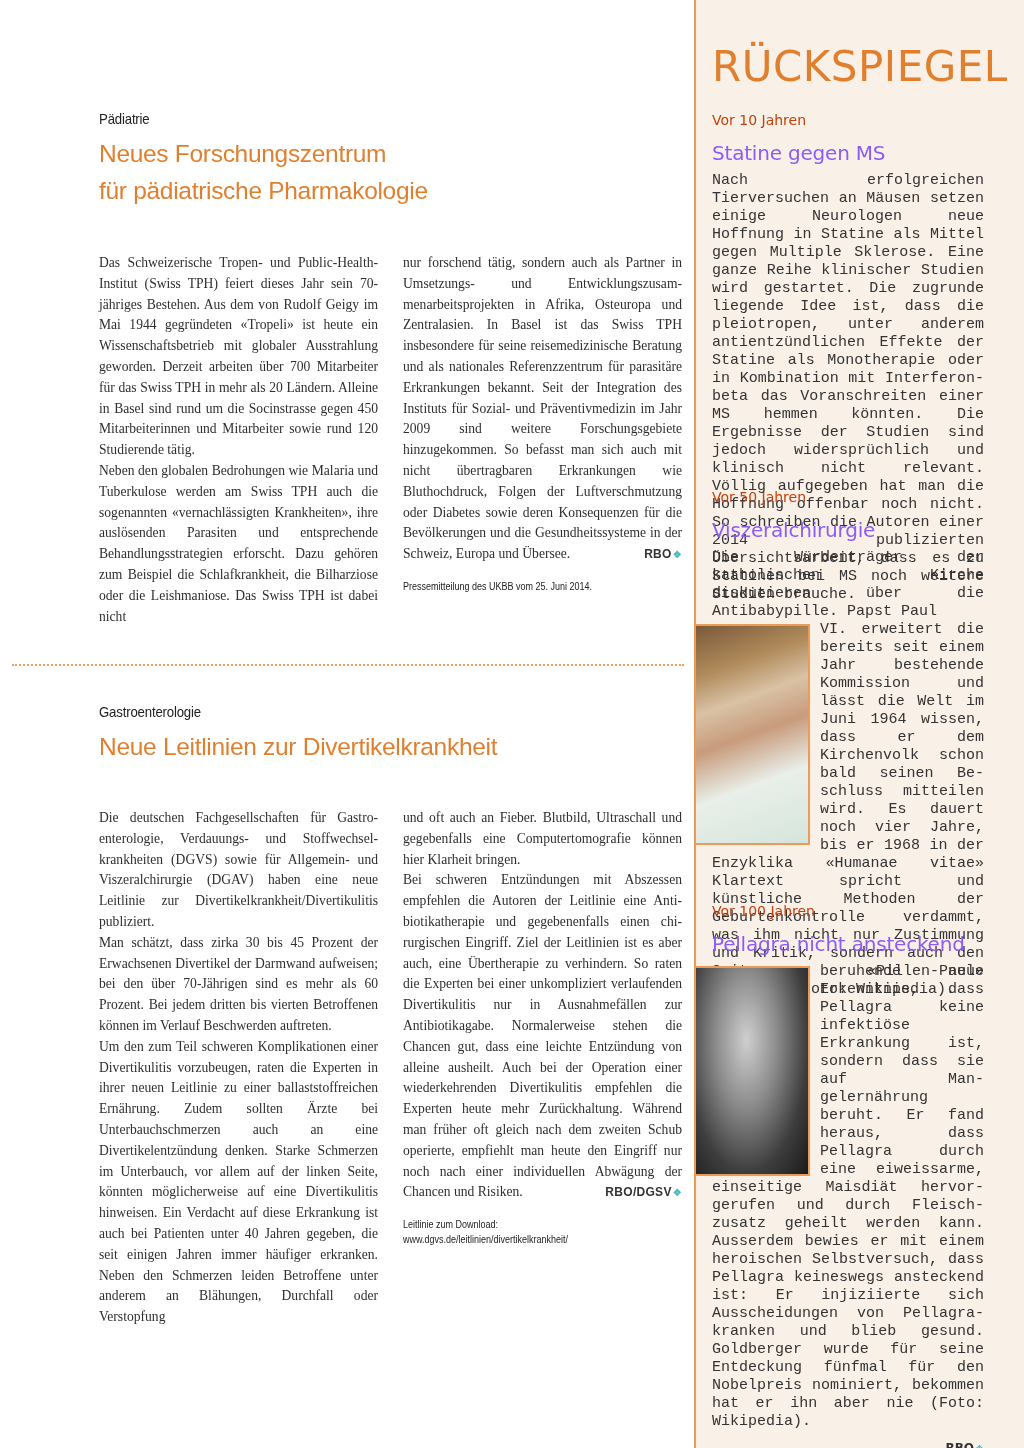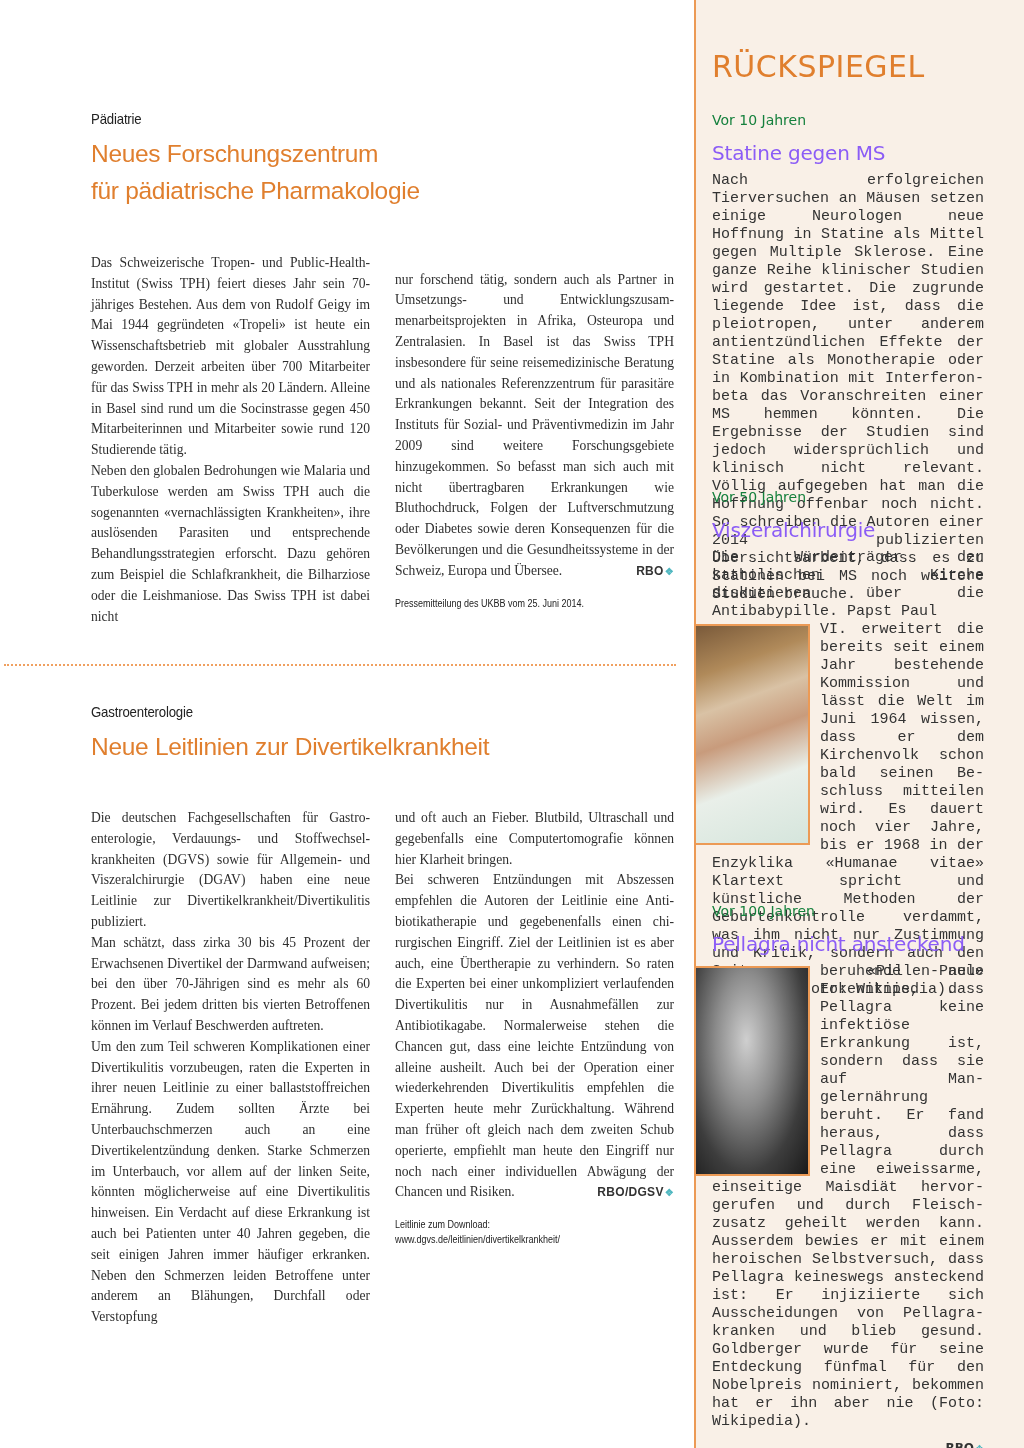--- a/index.html
+++ b/index.html
@@ -1,54 +1,54 @@
 <!DOCTYPE html>
 <html><head>
 <meta charset="utf-8">
 <style>
   * { box-sizing: border-box; margin: 0; padding: 0; }
   html, body { width: 1024px; height: 1448px; background: #ffffff; overflow: hidden; }
   body { position: relative; font-family: "DejaVu Serif", serif; color: #2b2b2b; }
 
-  .main { position: absolute; left: 4px; top: 0; width: 608px; height: 1448px; }
+  .main { position: absolute; left: 12px; top: 0; width: 608px; height: 1448px; }
   .article { position: absolute; left: 87px; width: 583px; }
   .kicker { font-family: "Liberation Sans", sans-serif; font-size: 15px; color: #222; letter-spacing: -0.2px; transform: scaleX(0.88); transform-origin: left; }
   .headline { font-family: Liberation Sans, sans-serif; font-weight: normal; color: #e07f2e; font-size: 24.5px; line-height: 37px; margin-top: 8px; letter-spacing: -0.3px; }
   .cols { position: absolute; display: flex; gap: 25px; }
   .col { width: 279px; font-family: "Liberation Serif", serif; font-size: 13.6px; line-height: 20.8px; text-align: justify; color: #2e2e2e; hyphens: manual; }
   .col p { margin: 0; }
   .sig { font-family: "Liberation Sans", sans-serif; font-weight: bold; font-size: 12px; color: #333; float: right; letter-spacing: 0.3px; }
   .diamond { color: #4fb7c0; font-size: 10px; margin-left: 1px; }
   .note { font-family: "Liberation Sans", sans-serif; font-size: 10px; line-height: 15px; color: #222; margin-top: 14px; transform: scaleX(0.9); transform-origin: left; }
   .divider { position: absolute; left: 0; top: 664px; width: 672px; border-top: 2px dotted #f0a060; }
 
   .sidebar { position: absolute; left: 694px; top: 0; width: 330px; height: 1448px; background: #f9f0e7; border-left: 2px solid #ec9a55; }
-  .sb-title { position: absolute; left: 16px; top: 42px; font-family: "DejaVu Sans", sans-serif; font-size: 30px; color: #e07f2e; letter-spacing: 0.5px; line-height: 50px; }
+  .sb-title { position: absolute; left: 16px; top: 42px; font-family: "DejaVu Sans", sans-serif; font-size: 42px; color: #e07f2e; letter-spacing: 0.5px; line-height: 50px; }
   .sb-sec { position: absolute; left: 16px; width: 272px; }
-  .sb-kicker { font-family: "DejaVu Sans", sans-serif; font-size: 14px; color: #15803d; line-height: 20px; }
+  .sb-kicker { font-family: "DejaVu Sans", sans-serif; font-size: 14px; color: #c2410c; line-height: 20px; }
   .sb-head { font-family: "DejaVu Sans", sans-serif; font-size: 20px; color: #8b5cf6; line-height: 30px; margin-top: 8px; letter-spacing: -0.2px; }
   .sb-text { font-family: Liberation Mono, monospace; font-size: 15px; line-height: 18px; color: #333; text-align: justify; margin-top: 4px; }
   .photo { float: left; width: 114px; margin: 3px 10px 2px -16px; border: 2px solid #ec9a55; border-left: none; }
   .photo1 { height: 221px; background: linear-gradient(160deg,#7a5a3a 0%,#b08a5a 20%,#d9c2a5 35%,#c89b7c 50%,#e9efe9 70%,#d5e5dc 100%); }
   .photo2 { height: 210px; background: radial-gradient(ellipse at 45% 35%,#cfcfcf 0%,#8c8c8c 35%,#3d3d3d 70%,#1a1a1a 100%); }
   .sb-sig { text-align: right; margin-top: 10px; font-family: "DejaVu Sans", sans-serif; font-size: 12px; font-weight: bold; color: #333; }
 </style>
 </head>
 <body>
 
 <div class="main">
 
   <div class="article" style="top:110px;">
     <div class="kicker">Pädiatrie</div>
     <h1 class="headline">
       <span>Neues Forschungszentrum</span><br>
       <span>für pädiatrische Pharmakologie</span>
     </h1>
   </div>
-  <div class="cols" style="left:87px; top:253px;align-items:center;">
+  <div class="cols" style="left:87px; top:253px;">
     <div class="col">
       <p>Das Schweizerische Tropen- und Public-Health-Institut (Swiss TPH) feiert dieses Jahr sein 70-jähriges Bestehen. Aus dem von Rudolf Geigy im Mai 1944 gegründeten «Tropeli» ist heute ein Wissenschaftsbetrieb mit globaler Ausstrahlung geworden. Derzeit arbeiten über 700 Mitarbeiter für das Swiss TPH in mehr als 20 Ländern. Alleine in Basel sind rund um die Socinstrasse gegen 450 Mit­arbeiterinnen und Mitarbeiter sowie rund 120 Studierende tätig.</p>
       <p>Neben den globalen Bedrohungen wie Mala­ria und Tuberkulose werden am Swiss TPH auch die sogenannten «vernachlässigten Krankheiten», ihre auslösenden Parasiten und entsprechende Behandlungsstrategien erforscht. Dazu gehören zum Beispiel die Schlafkrankheit, die Bilharziose oder die Leishmaniose. Das Swiss TPH ist dabei nicht</p>
     </div>
     <div class="col">
       <p><span>nur forschend tätig, sondern auch als Partner in Umsetzungs- und Entwicklungszusam­menarbeitsprojekten in Afrika, Osteuropa und Zentralasien. In Basel ist das Swiss TPH insbesondere für seine reisemedizinische Be­ratung und als nationales Referenzzentrum für parasitäre Erkrankungen bekannt. Seit der Integration des Instituts für Sozial- und Prä­ventivmedizin im Jahr 2009 sind weitere For­schungsgebiete hinzugekommen. So befasst man sich auch mit nicht übertragbaren Er­krankungen wie Bluthochdruck, Folgen der Luftverschmutzung oder Diabetes sowie deren Konsequenzen für die Bevölkerungen und die Gesundheitssysteme in der Schweiz, Europa und Übersee.</span><span class="sig"><span>RBO</span><span class="diamond">❖</span></span></p>
       <div class="note">Pressemitteilung des UKBB vom 25. Juni 2014.</div>
     </div>
   </div>
 

